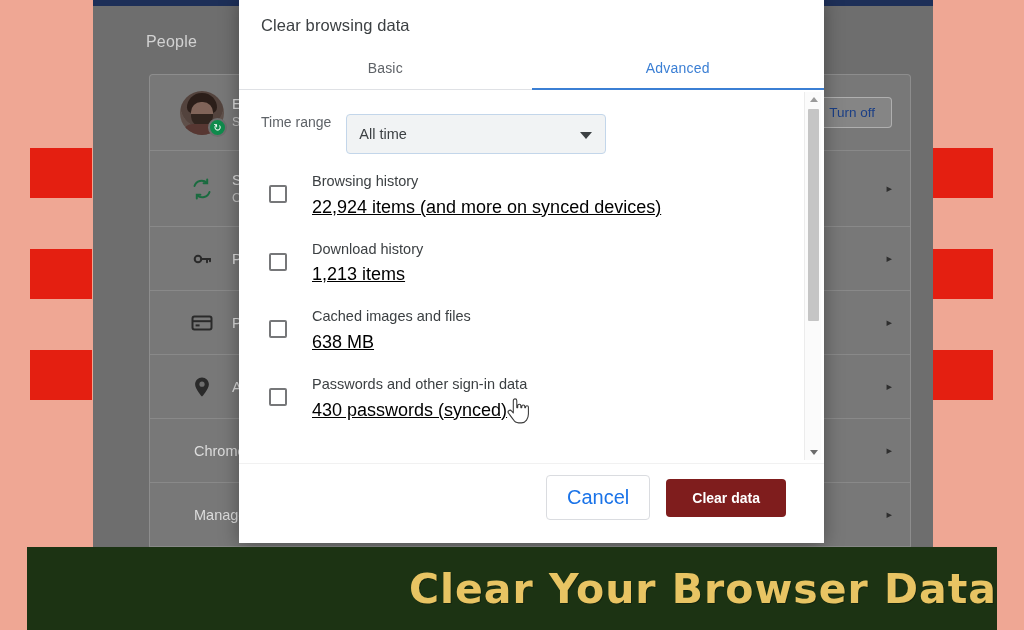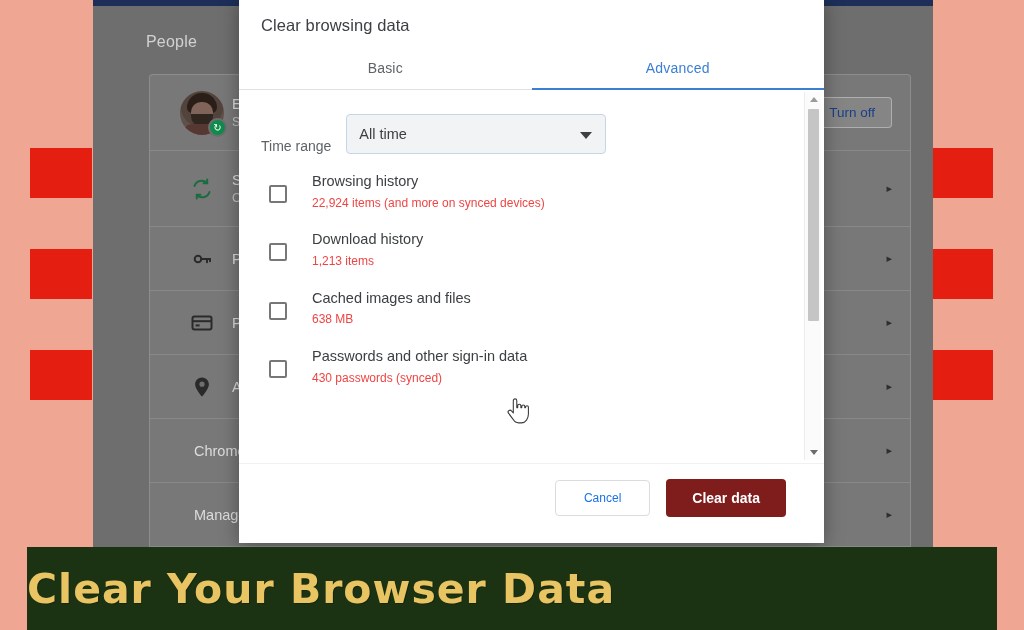--- a/index.html
+++ b/index.html
@@ -139,21 +139,21 @@
   }
 
   #dialog-body {
     position: relative;
     flex: 1 1 auto;
     overflow: hidden;
     padding-right: 22px;
   }
 
   #timerange-row {
-    display: flex; align-items: flex-end;
+    display: flex; align-items: flex-start;
     padding: 24px 0 8px 22px;
   }
   #timerange-label { font-size: 14px; color: #5f6368; margin-right: 15px; }
   #timerange-select {
     width: 260px; height: 40px;
     border: 1px solid #c3d6ea;
     border-radius: 4px;
     background: #f1f3f4;
     display: flex; align-items: center;
     padding: 0 12px;
@@ -192,21 +192,21 @@
     content: "";
     position: absolute;
     left: 4px; top: 0px;
     width: 5px; height: 10px;
     border: solid #fff;
     border-width: 0 2.2px 2.2px 0;
     transform: rotate(43deg);
   }
   .chk-text { flex: 1 1 auto; min-width: 0; }
   .chk-title { font-size: 14.5px; color: #3c4043; line-height: 1.5; }
-  .chk-sub   { font-size: 12px; color: #ef4444; line-height: 1.55; margin-top: 1px; }
+  .chk-sub   { font-size: 18px; color: #000000; line-height: 1.55; margin-top: 1px; text-decoration: underline; }
 
   
   #scrollbar {
     position: absolute; right: 3px; top: 2px; width: 17px; bottom: 3px;
     background: #fbfbfb;
     border-left: 1px solid #ececec;
   }
   #sb-up, #sb-down {
     position: absolute; left: 0; width: 17px; height: 15px;
     display: flex; align-items: center; justify-content: center;
@@ -225,25 +225,25 @@
 
   #dialog-footer {
     flex: 0 0 auto;
     height: 80px;
     display: flex; align-items: center; justify-content: flex-end;
     gap: 16px;
     padding: 0 38px 12px 0;
     border-top: 1px solid #f1f1f1;
   }
   #cancel-button {
-    font-size: 12px; color: #1a73e8;
+    font-size: 20px; color: #1a73e8;
     background: #fff;
     border: 1px solid #dadce0;
     border-radius: 4px;
-    padding: 10px 28px;
+    padding: 10px 20px;
     cursor: pointer;
   }
   #clear-data-button {
     font-size: 14px; color: #fff;
     background: #7f1d1d;
     border: none;
     border-radius: 4px;
     padding: 11px 26px;
     cursor: pointer;
     font-weight: bold;
@@ -254,21 +254,21 @@
     position: absolute; left: 505px; top: 396px;
     width: 26px; height: 34px;
     pointer-events: none;
   }
 
   
   #banner {
     position: absolute;
     left: 27px; top: 547px; width: 970px; height: 83px;
     background: #1c3313;
-    display: flex; align-items: center; justify-content: flex-start;
+    display: flex; align-items: center; justify-content: flex-end;
   }
   #banner-text {
     font-family: "DejaVu Sans", sans-serif;
     font-size: 41px;
     font-weight: bold;
     color: #e8c463;
     letter-spacing: 1px;
     text-shadow: 1px 1px 0 rgba(0,0,0,.25);
   }
 </style>

